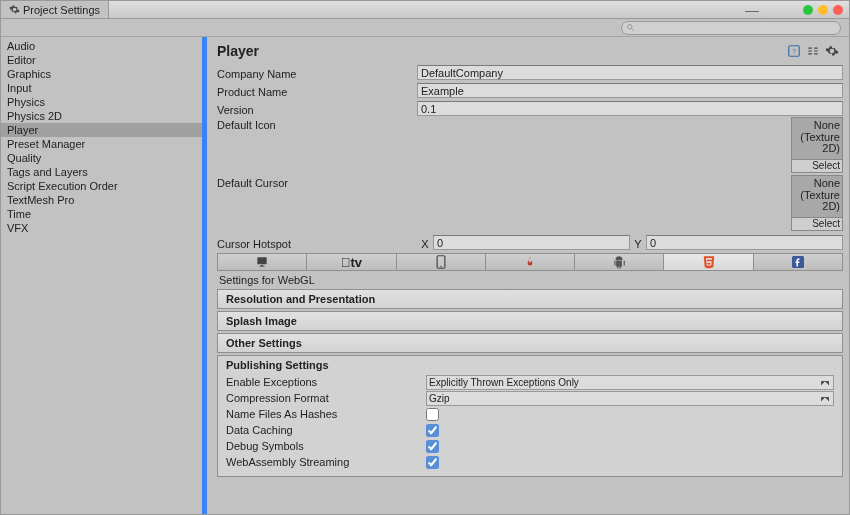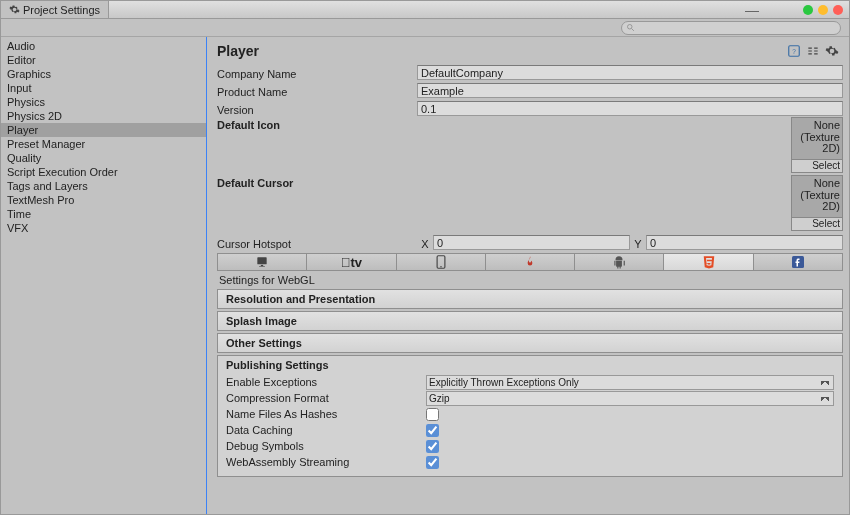--- a/index.html
+++ b/index.html
@@ -20,39 +20,39 @@
   .titlebar{height:18px;background:linear-gradient(#e0e0e0,#c8c8c8);display:flex;align-items:center;border-bottom:1px solid #999;position:relative;}
   .title-tab{display:flex;align-items:center;gap:3px;padding:1px 8px;background:var(--bg);border-right:1px solid #999;height:100%;justify-content:flex-end;}
   .traffic{position:absolute;right:6px;display:flex;gap:5px;}
   .dot{width:10px;height:10px;border-radius:50%;}
   .dot.min{background:#2ac840;} .dot.max{background:#ffbd2e;} .dot.close{background:#ff5f57;}
   .dash{position:absolute;right:90px;color:#666;font-size:14px;}
   .toolbar{height:18px;background:var(--bg);display:flex;align-items:center;border-bottom:1px solid #a5a5a5;}
   .search{margin-left:auto;margin-right:8px;width:220px;height:14px;border:1px solid #999;border-radius:8px;background:#d0d0d0;display:flex;align-items:center;padding:0 4px;}
   .search svg{width:9px;height:9px;opacity:.6;}
   .content{flex:1;display:flex;min-height:0;}
-  .sidebar{width:206px;background:var(--bg);border-right:1px solid #3b82f6;padding-top:2px;overflow:auto;}
+  .sidebar{width:206px;background:var(--bg);border-right:5px solid #3b82f6;padding-top:2px;overflow:auto;}
   .side-item{padding:1px 6px;cursor:default;}
   .side-item.selected{background:var(--bg-selected);}
   .main{flex:1;display:flex;flex-direction:column;overflow:auto;background:var(--bg);}
   .header{display:flex;align-items:center;padding:6px 10px 4px 10px;}
   .header h1{font-size:14px;font-weight:bold;margin:0;}
   .header-icons{margin-left:auto;display:flex;gap:4px;}
   .header-icons span{width:15px;height:15px;display:flex;align-items:center;justify-content:center;}
   .fields{padding:0 6px 0 10px;}
   .row{display:flex;align-items:flex-end;min-height:17px;margin-bottom:1px;}
   .row .lbl{width:200px;}
   .row input[type=text]{flex:1;height:15px;background:var(--bg-field);border:1px solid #999;border-top-color:#7a7a7a;padding:0 3px;font-size:11px;}
   .row .x-lbl,.row .y-lbl{width:16px;text-align:center;}
   .row .half{flex:1;}
   .texture-slot{width:52px;background:#a8a8a8;border:1px solid #888;display:flex;flex-direction:column;font-size:9px;color:#444;}
   .texture-slot .tx{flex:1;padding:2px;line-height:1.05;text-align:right;}
   .texture-slot .sel{height:13px;background:#cfcfcf;border-top:1px solid #888;text-align:right;padding:0 2px;font-size:10px;}
   .icon-row{display:flex;align-items:flex-start;margin-bottom:2px;}
-  .icon-row .lbl{width:200px;padding-top:2px;font-weight:bold;}
+  .icon-row .lbl{width:200px;padding-top:2px;}
   .icon-row .spacer{flex:1;}
   .icon-row .texture-slot{height:56px;}
   .platforms{display:flex;margin:2px 6px 0 10px;border:1px solid #8f8f8f;height:18px;background:#b9b9b9;}
   .plat{flex:1;display:flex;align-items:center;justify-content:center;border-right:1px solid #8f8f8f;background:linear-gradient(#cfcfcf,#bdbdbd);}
   .plat:last-child{border-right:none;}
   .plat.active{background:linear-gradient(#e8e8e8,#d8d8d8);}
   .settings-for{padding:3px 6px 3px 12px;font-size:11px;}
   .foldouts{padding:0 6px 6px 10px;}
   .fold{border:1px solid #8f8f8f;background:linear-gradient(#e1e1e1,#d2d2d2);padding:3px 8px;margin-bottom:2px;font-weight:bold;cursor:default;}
   .pub{border:1px solid #8f8f8f;background:#d2d2d2;padding:3px 0 6px 0;}
@@ -98,22 +98,22 @@
     <div class="sidebar">
       <div class="side-item"><span>Audio</span></div>
       <div class="side-item"><span>Editor</span></div>
       <div class="side-item"><span>Graphics</span></div>
       <div class="side-item"><span>Input</span></div>
       <div class="side-item"><span>Physics</span></div>
       <div class="side-item"><span>Physics 2D</span></div>
       <div class="side-item selected"><span>Player</span></div>
       <div class="side-item"><span>Preset Manager</span></div>
       <div class="side-item"><span>Quality</span></div>
+      <div class="side-item"><span>Tags and Layers</span></div>
       <div class="side-item"><span>Script Execution Order</span></div>
-      <div class="side-item"><span>Tags and Layers</span></div>
       <div class="side-item"><span>TextMesh Pro</span></div>
       <div class="side-item"><span>Time</span></div>
       <div class="side-item"><span>VFX</span></div>
     </div>
 
     <div class="main">
       <div class="header">
         <h1>Player</h1>
         <div class="header-icons">
           <span>

